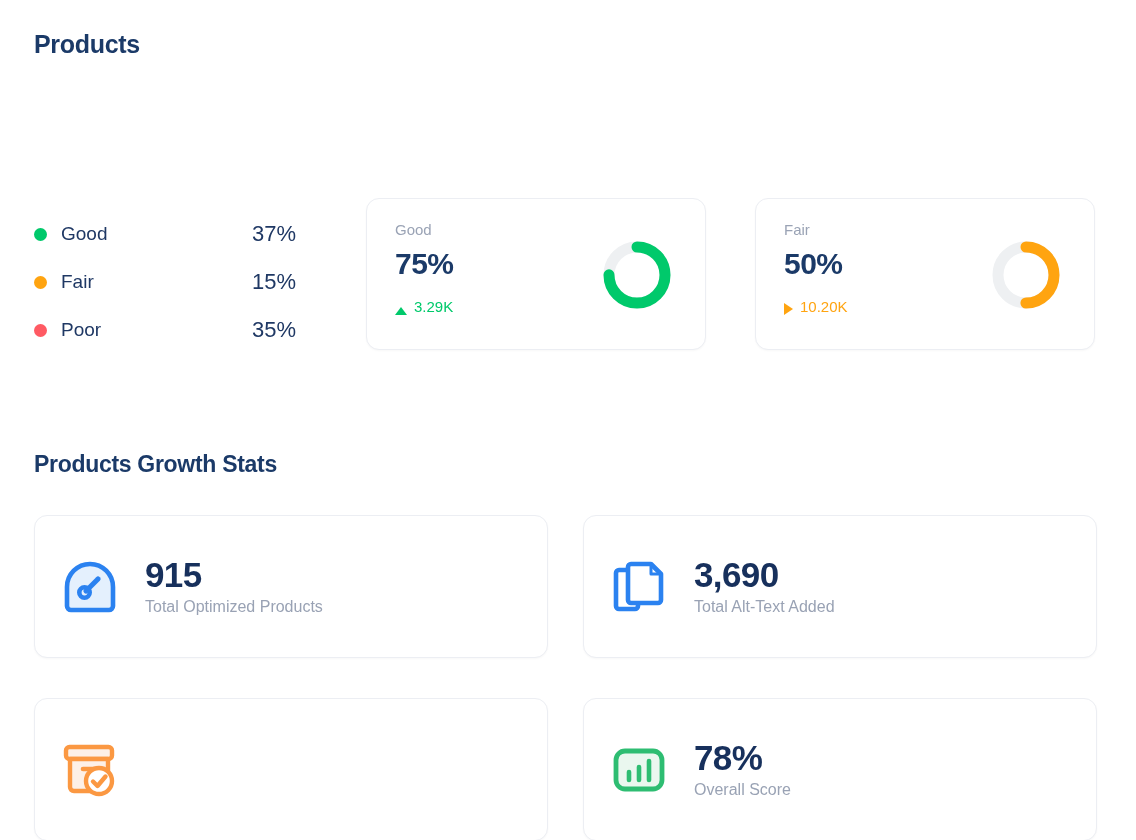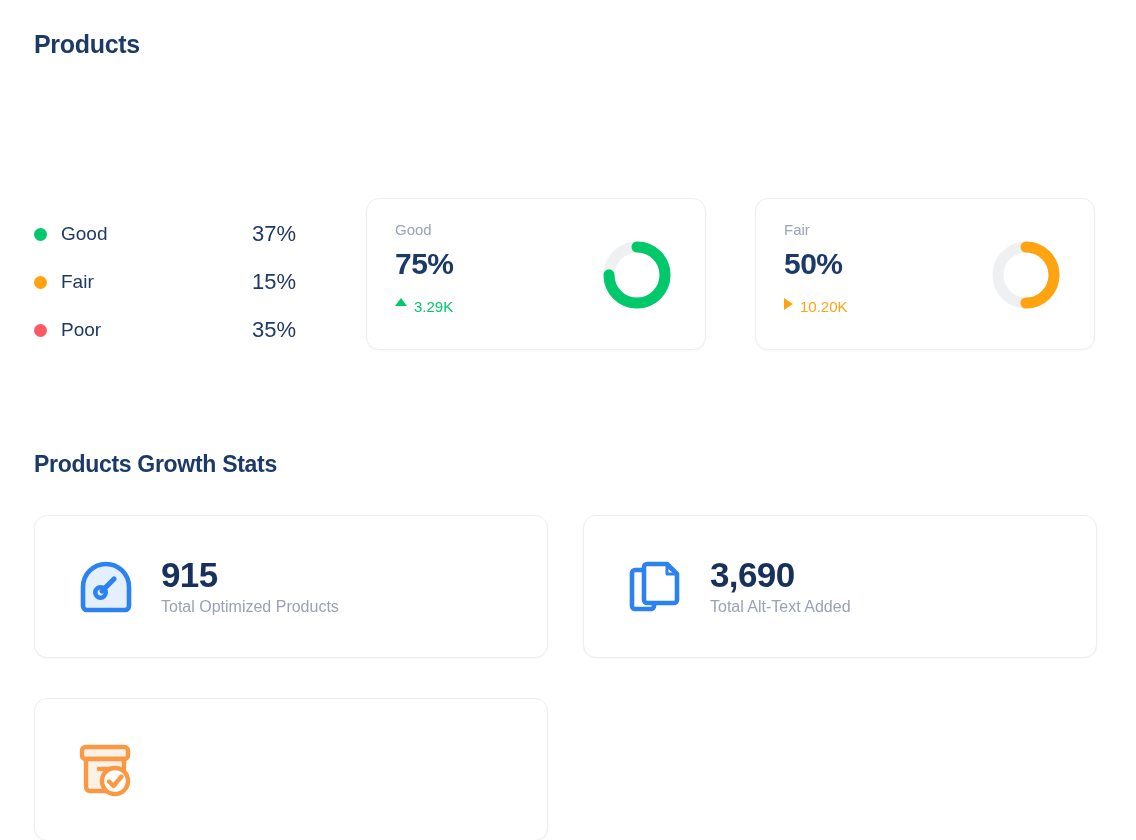--- a/index.html
+++ b/index.html
@@ -89,21 +89,21 @@
     font-weight: bold;
     color: #1b3a68;
     letter-spacing: -0.5px;
   }
   .donut-card-delta {
     position: absolute;
     left: 28px; top: 99px;
     font-size: 15px;
     font-weight: 500;
     display: flex;
-    align-items: flex-start;
+    align-items: flex-end;
     gap: 7px;
   }
   .tri { display: inline-block; width: 0; height: 0; }
   .tri-up {
     border-left: 6px solid transparent;
     border-right: 6px solid transparent;
     border-bottom: 8px solid currentColor;
   }
   .tri-right {
     border-top: 6px solid transparent;
@@ -119,21 +119,21 @@
 
   
   .stat-card {
     position: absolute;
     background: #ffffff;
     border: 1px solid #eceef3;
     border-radius: 13px;
     box-shadow: 0 1px 2px rgba(16,24,40,0.03);
     display: flex;
     align-items: center;
-    padding-left: 34px;
+    padding-left: 18px;
   }
   .stat-card.c0 { left: 34px;  top: 515px; width: 514px; height: 143px; }
   .stat-card.c1 { left: 583px; top: 515px; width: 514px; height: 143px; }
   .stat-card.c2 { left: 34px;  top: 698px; width: 514px; height: 143px; }
   .stat-card.c3 { left: 583px; top: 698px; width: 514px; height: 143px; }
   .stat-icon {
     width: 74px; height: 74px;
     flex: 0 0 auto;
     display: flex;
     align-items: center;
@@ -246,14 +246,28 @@
       <svg width="62" height="62" viewBox="0 0 62 62">
         <rect x="7" y="8" width="46" height="12" rx="3.5" fill="#fdf0e7" stroke="#fb9842" stroke-width="4.4"></rect>
         <path d="M11 20 L49 20 L49 48 A4 4 0 0 1 45 52 L15 52 A4 4 0 0 1 11 48 Z" fill="#fdf0e7" stroke="#fb9842" stroke-width="4.4" stroke-linejoin="round"></path>
         <path d="M24 30 L36 30" stroke="#fb9842" stroke-width="4.6" stroke-linecap="round"></path>
         <circle cx="40" cy="42" r="13" fill="#ffffff" stroke="#fb9842" stroke-width="4.4"></circle>
         <path d="M34 42.5 L38.5 47 L46.5 37.5" fill="none" stroke="#fb9842" stroke-width="4.4" stroke-linecap="round" stroke-linejoin="round"></path>
       </svg>
     </div>
   </div>
 
+  <div class="stat-card c3">
+    <div class="stat-icon">
+      <svg width="62" height="62" viewBox="0 0 62 62">
+        <rect x="8" y="12" width="46" height="38" rx="9" fill="#eaf7ef" stroke="#2ebd72" stroke-width="4.8"></rect>
+        <path d="M21 41 L21 33" stroke="#2ebd72" stroke-width="4.6" stroke-linecap="round"></path>
+        <path d="M31 41 L31 28" stroke="#2ebd72" stroke-width="4.6" stroke-linecap="round"></path>
+        <path d="M41 41 L41 22" stroke="#2ebd72" stroke-width="4.6" stroke-linecap="round"></path>
+      </svg>
+    </div>
+    <div class="stat-text">
+      <div class="stat-value">78%</div>
+      <div class="stat-label">Overall Score</div>
+    </div>
+  </div>
 
 </div>
 
 </body></html>

